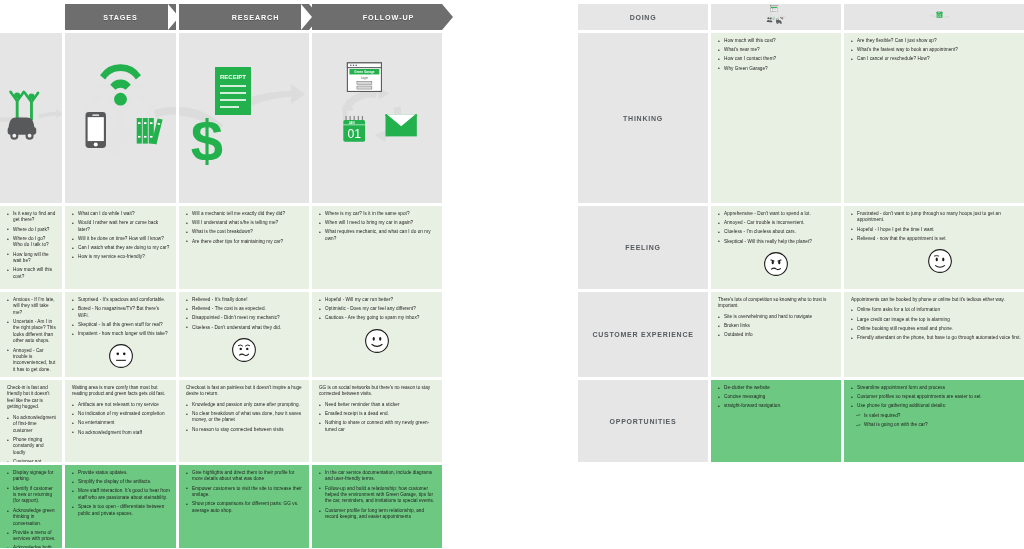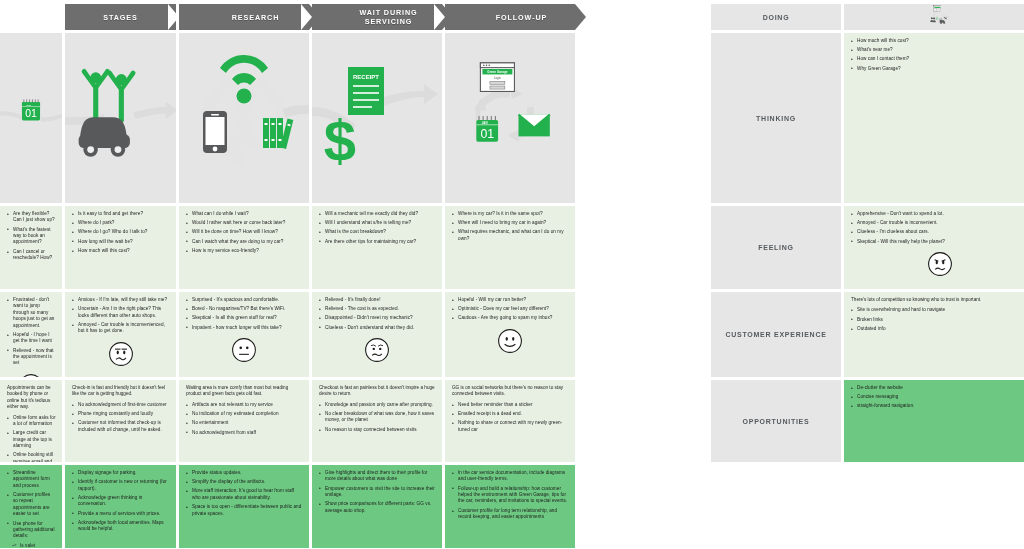--- a/index.html
+++ b/index.html
@@ -111,21 +111,20 @@
 </head>
 <body>
 
 <div id="map">
 
   <div class="grid">
 
     <div class="spacer"></div>
     <div class="hdr stages">STAGES</div>
     <div class="hdr chev">RESEARCH</div>
-    <div class="hdr chev">WAIT DURING SERVICING</div>
     <div class="hdr chev last">FOLLOW-UP</div>
 
     <div class="spacer"></div>
     <div class="rowlabel">DOING</div>
 
     <div class="cell doing">
       <div class="art">
         <svg viewBox="0 0 130 170" xmlns="http://www.w3.org/2000/svg">
 
           <g fill="#dcdcdc">

